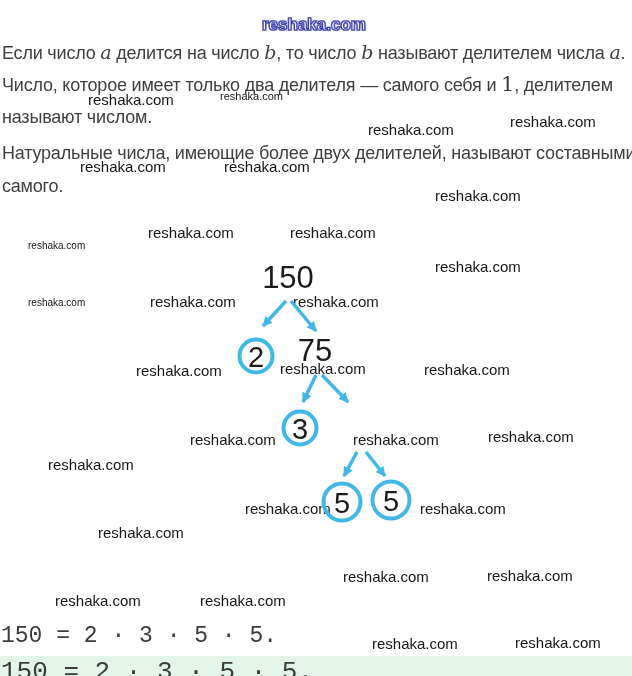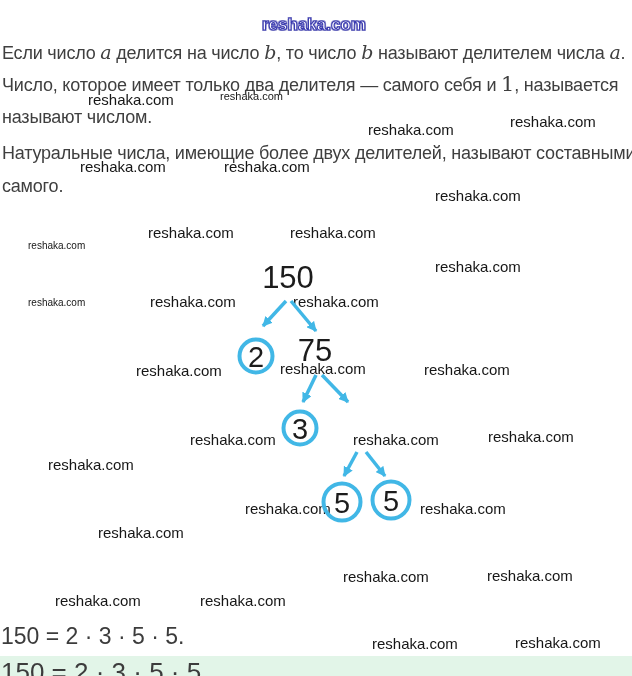--- a/index.html
+++ b/index.html
@@ -21,21 +21,21 @@
               -webkit-text-stroke:1.1px #3a3ab0;
               text-shadow:-1px -1px 0 #9a9ad0,1px -1px 0 #9a9ad0,-1px 1px 0 #9a9ad0,1px 1px 0 #9a9ad0;}
 
   
   svg.tree{position:absolute;left:0;top:0;pointer-events:none;}
   .tree-num{position:absolute;width:80px;text-align:center;font-size:31px;
             color:#1c1c1c;line-height:30px;}
   .tree-num.circled{width:40px;font-size:29px;}
 
   
-  .formula{position:absolute;left:1px;font-family:Liberation Sans, sans-serif;
+  .formula{position:absolute;left:1px;font-family:Liberation Mono, monospace;
            color:#3c3c3c;line-height:1;white-space:nowrap;}
   .formula.plain{top:613px;font-size:23px;}
   .formula.hl{top:647px;font-size:26px;}
   .band{position:absolute;left:0;top:644px;width:632px;height:32px;background:#e2f5e8;}
 </style>
 </head>
 <body>
 
 <div class="page">
 
@@ -66,21 +66,21 @@
   <div class="wm" style="left:98px;top:512px">reshaka.com</div>
   <div class="wm" style="left:343px;top:556px">reshaka.com</div>
   <div class="wm" style="left:487px;top:555px">reshaka.com</div>
   <div class="wm" style="left:55px;top:580px">reshaka.com</div>
   <div class="wm" style="left:200px;top:580px">reshaka.com</div>
   <div class="wm" style="left:372px;top:623px">reshaka.com</div>
   <div class="wm" style="left:515px;top:622px">reshaka.com</div>
 
   <p class="tx" style="top:29px"><span>Если число </span><span class="mi">a</span><span> делится на число </span><span class="mi">b</span><span>, то число </span><span class="mi">b</span><span> называют делителем числа </span><span class="mi">a</span><span>.</span></p>
 
-  <p class="tx" style="top:61px"><span>Число, которое имеет только два делителя — самого себя и </span><span class="mn">1</span><span>, называется</span></p>
+  <p class="tx" style="top:61px"><span>Число, которое имеет только два делителя — самого себя и </span><span class="mn">1</span><span>, делителем</span></p>
   <p class="tx" style="top:94px">называют числом.</p>
 
   <p class="tx" style="top:130px">Натуральные числа, имеющие более двух делителей, называют составными</p>
   <p class="tx" style="top:163px">самого.</p>
 
 
   <svg class="tree" width="632" height="676" viewBox="0 0 632 676">
     <defs>
       <marker id="ah" markerWidth="12" markerHeight="10" refX="9" refY="5" orient="auto" markerUnits="userSpaceOnUse">
         <path d="M0,0 L10,5 L0,10 z" fill="#41b7e6"></path>

